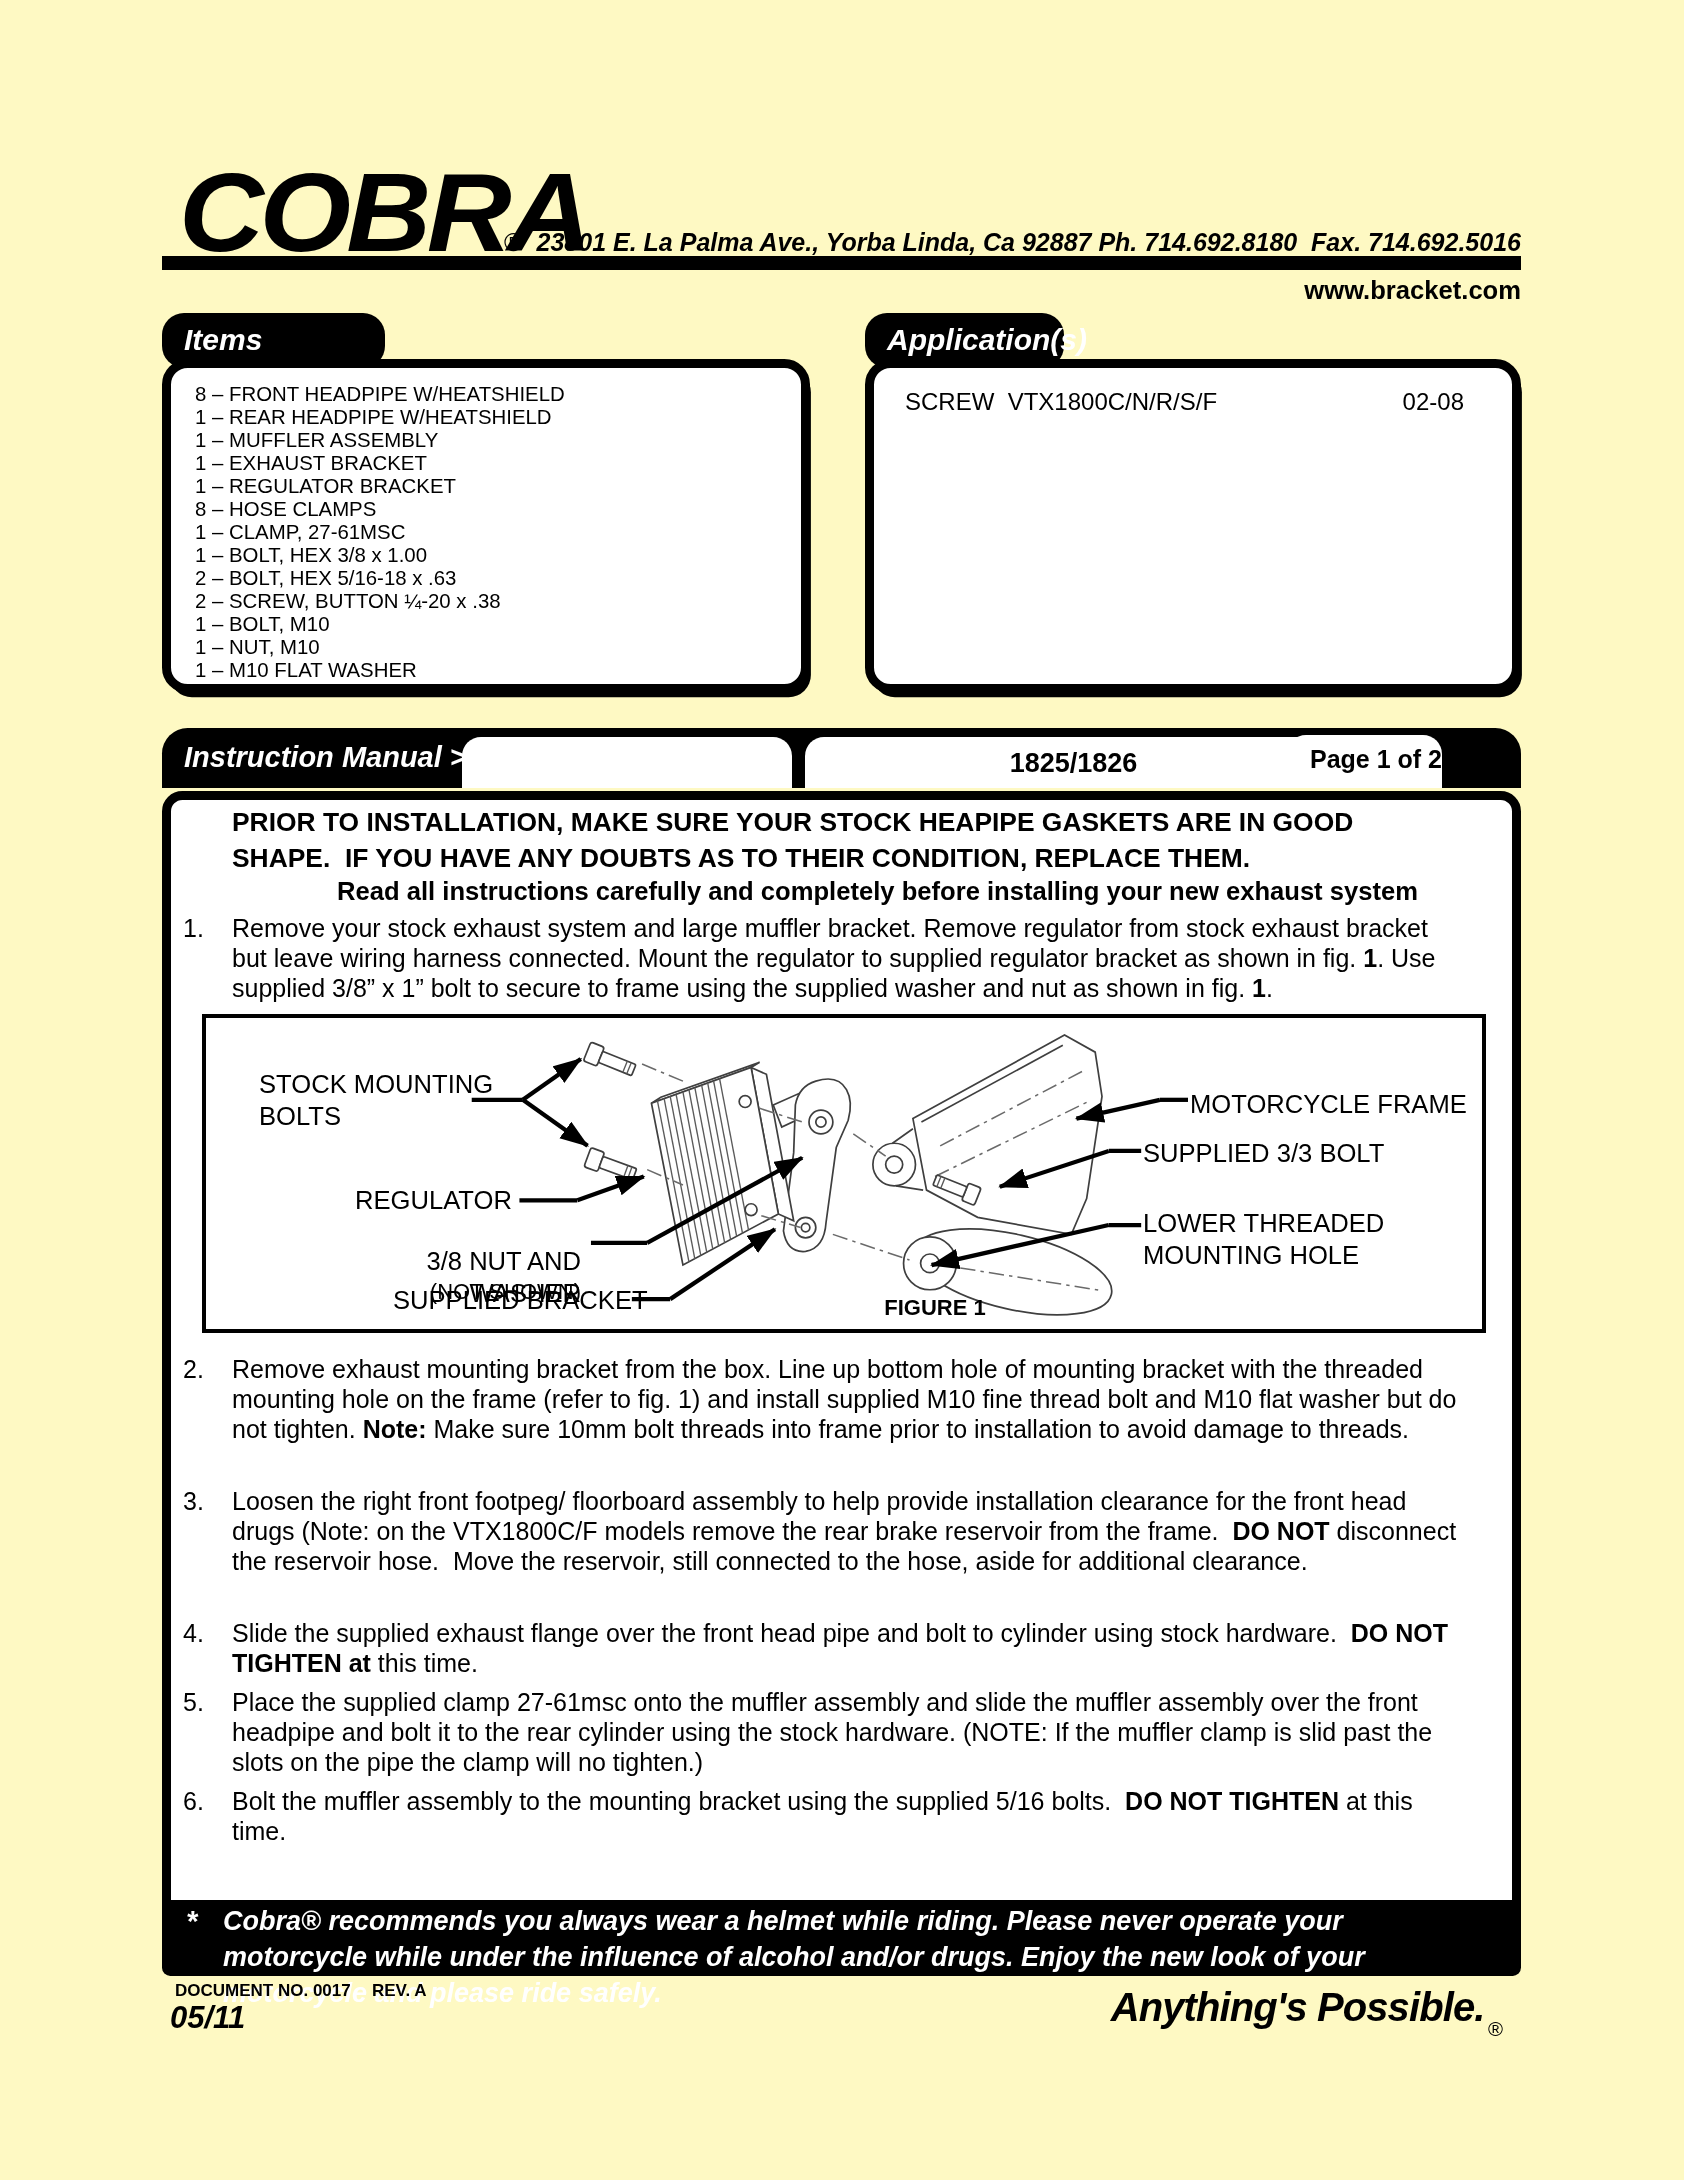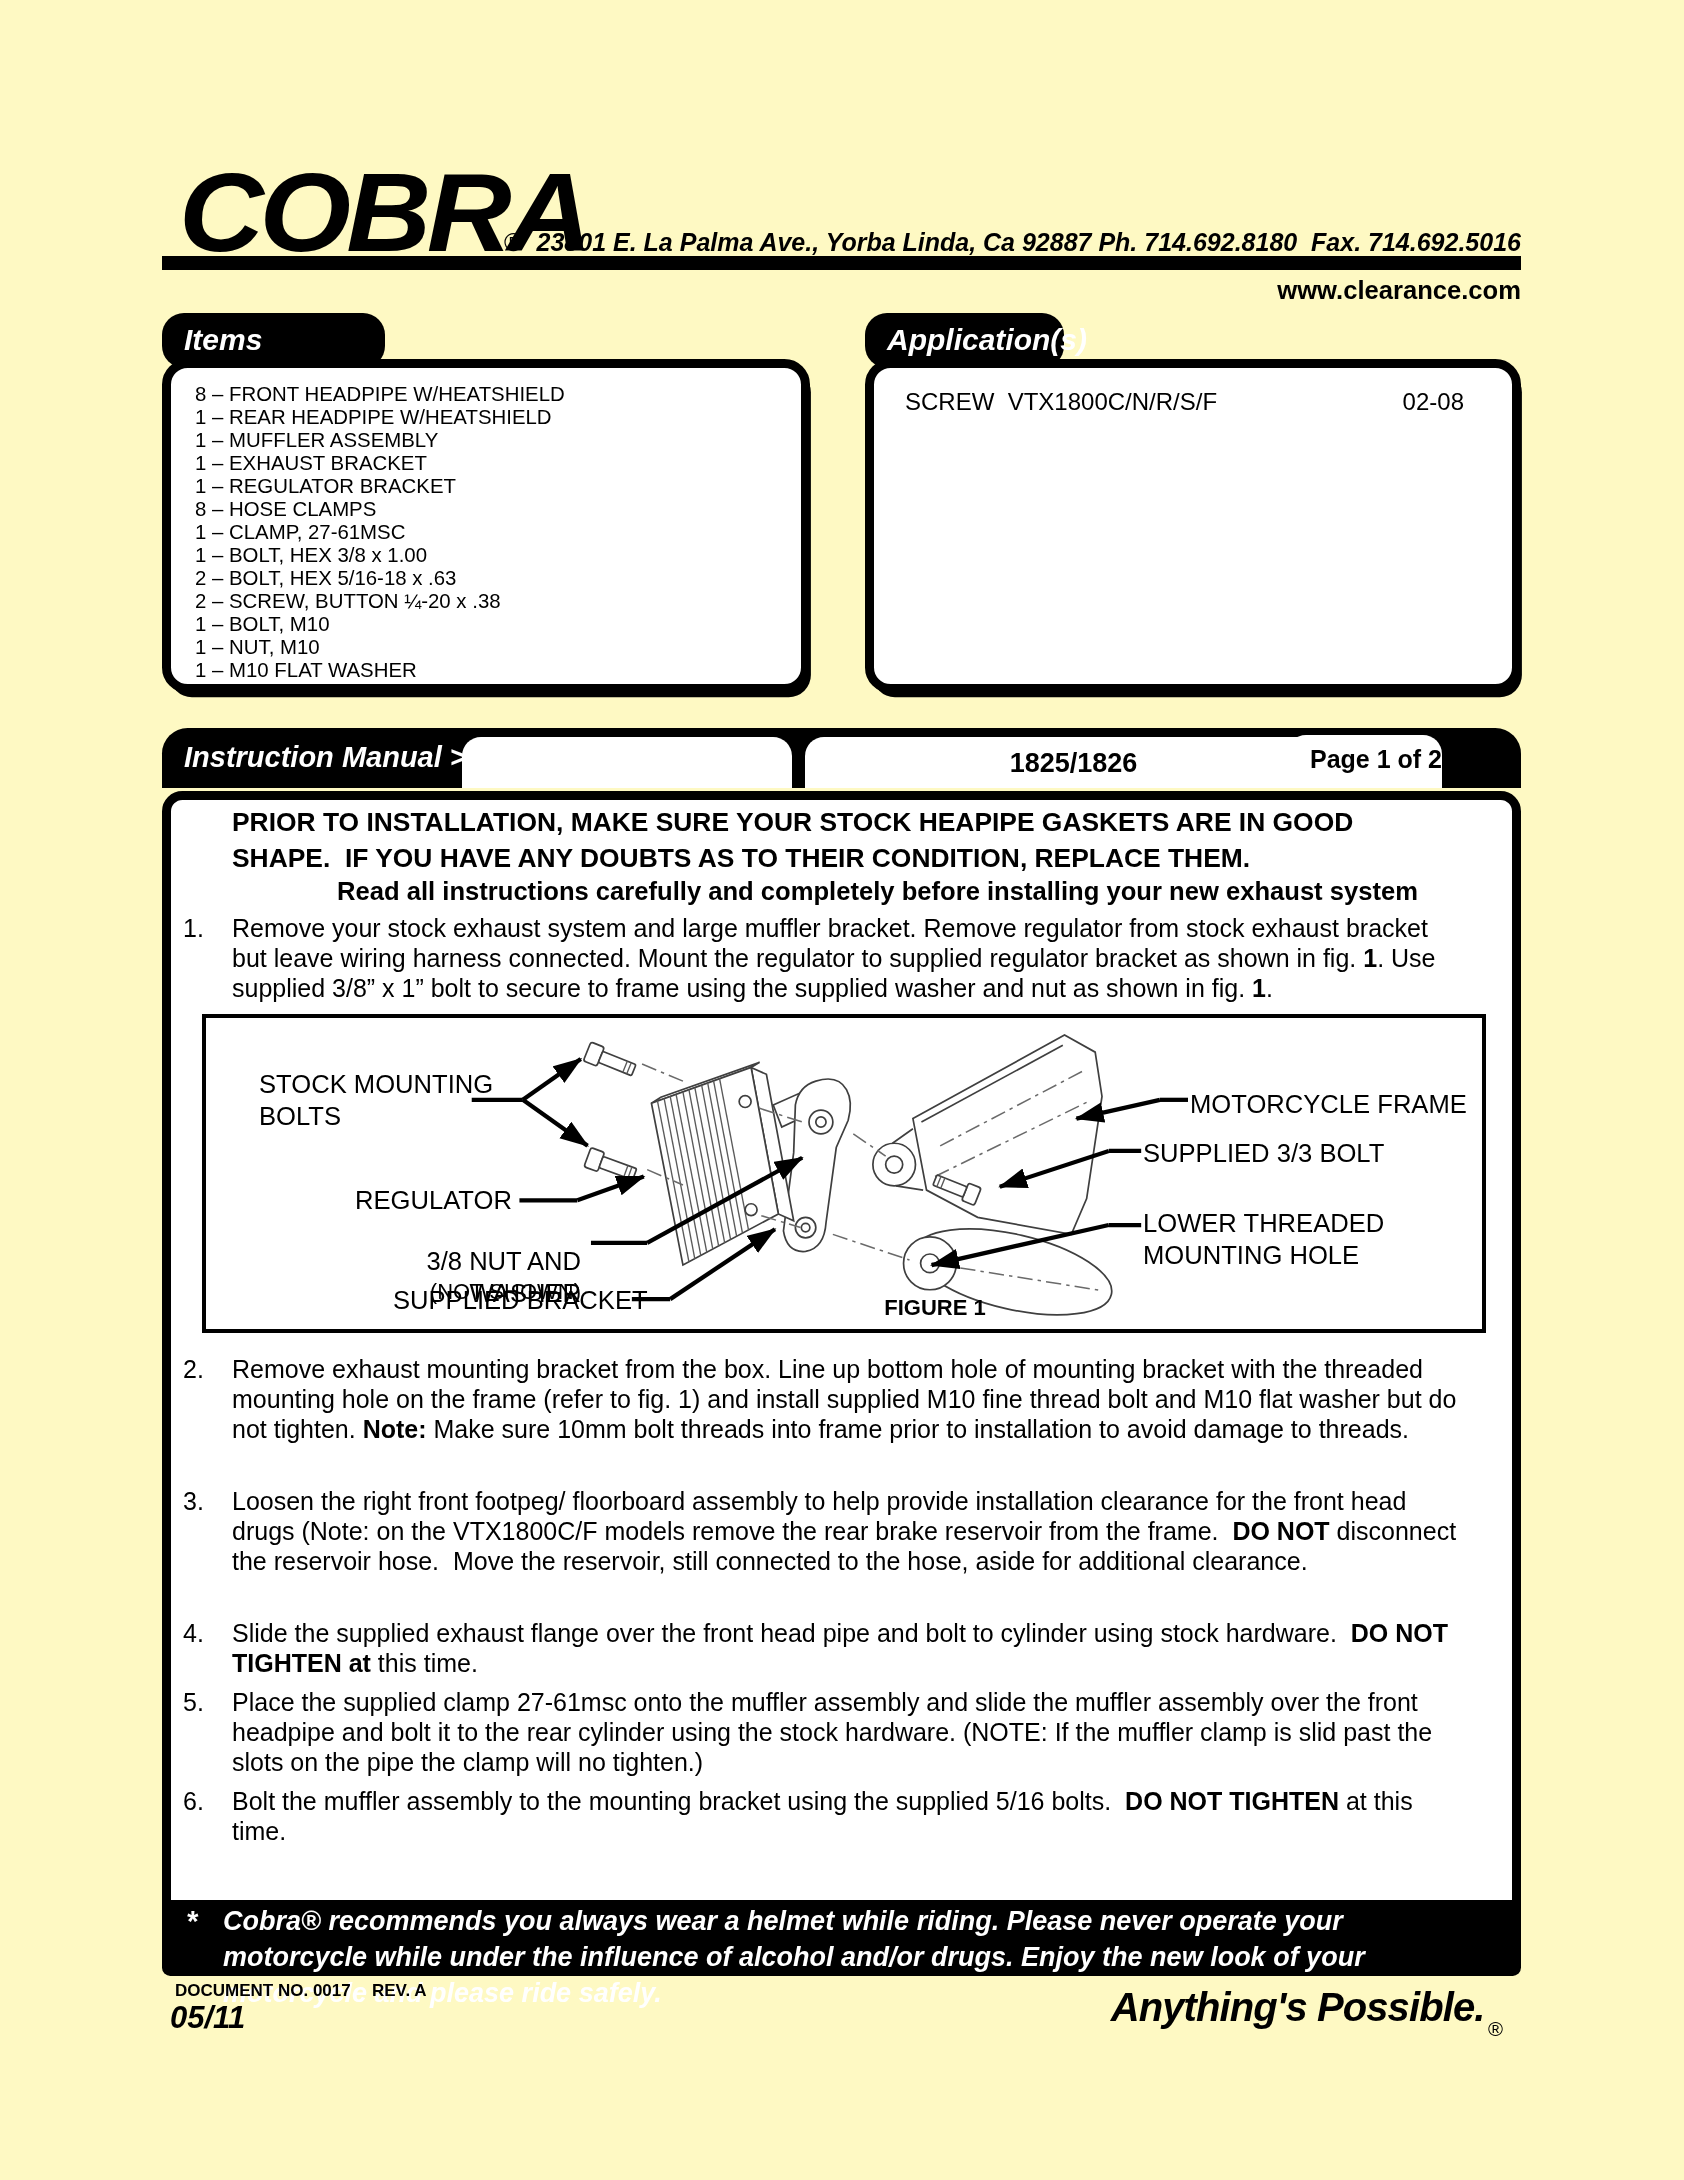--- a/index.html
+++ b/index.html
@@ -89,21 +89,21 @@
   .leader{fill:none;stroke:#000;stroke-width:5;}
 </style>
 </head>
 <body>
 
 <div class="page">
 
   <div class="logo">COBRA</div>
   <div class="addr-line"><span class="reg">®</span><span>23801 E. La Palma Ave., Yorba Linda, Ca 92887 Ph. 714.692.8180  Fax. 714.692.5016</span></div>
   <div class="hdr-bar"></div>
-  <div class="website">www.clearance.com</div>
+  <div class="website">www.bracket.com</div>
 
   <div class="folder-tab items-tab"><span>Items Supplied &gt;</span></div>
   <div class="fbox items-box">
     <ul>
         <li class="item">8 – FRONT HEADPIPE W/HEATSHIELD</li>
         <li class="item">1 – REAR HEADPIPE W/HEATSHIELD</li>
         <li class="item">1 – MUFFLER ASSEMBLY</li>
         <li class="item">1 – EXHAUST BRACKET</li>
         <li class="item">1 – REGULATOR BRACKET</li>
         <li class="item">8 – HOSE CLAMPS</li>

